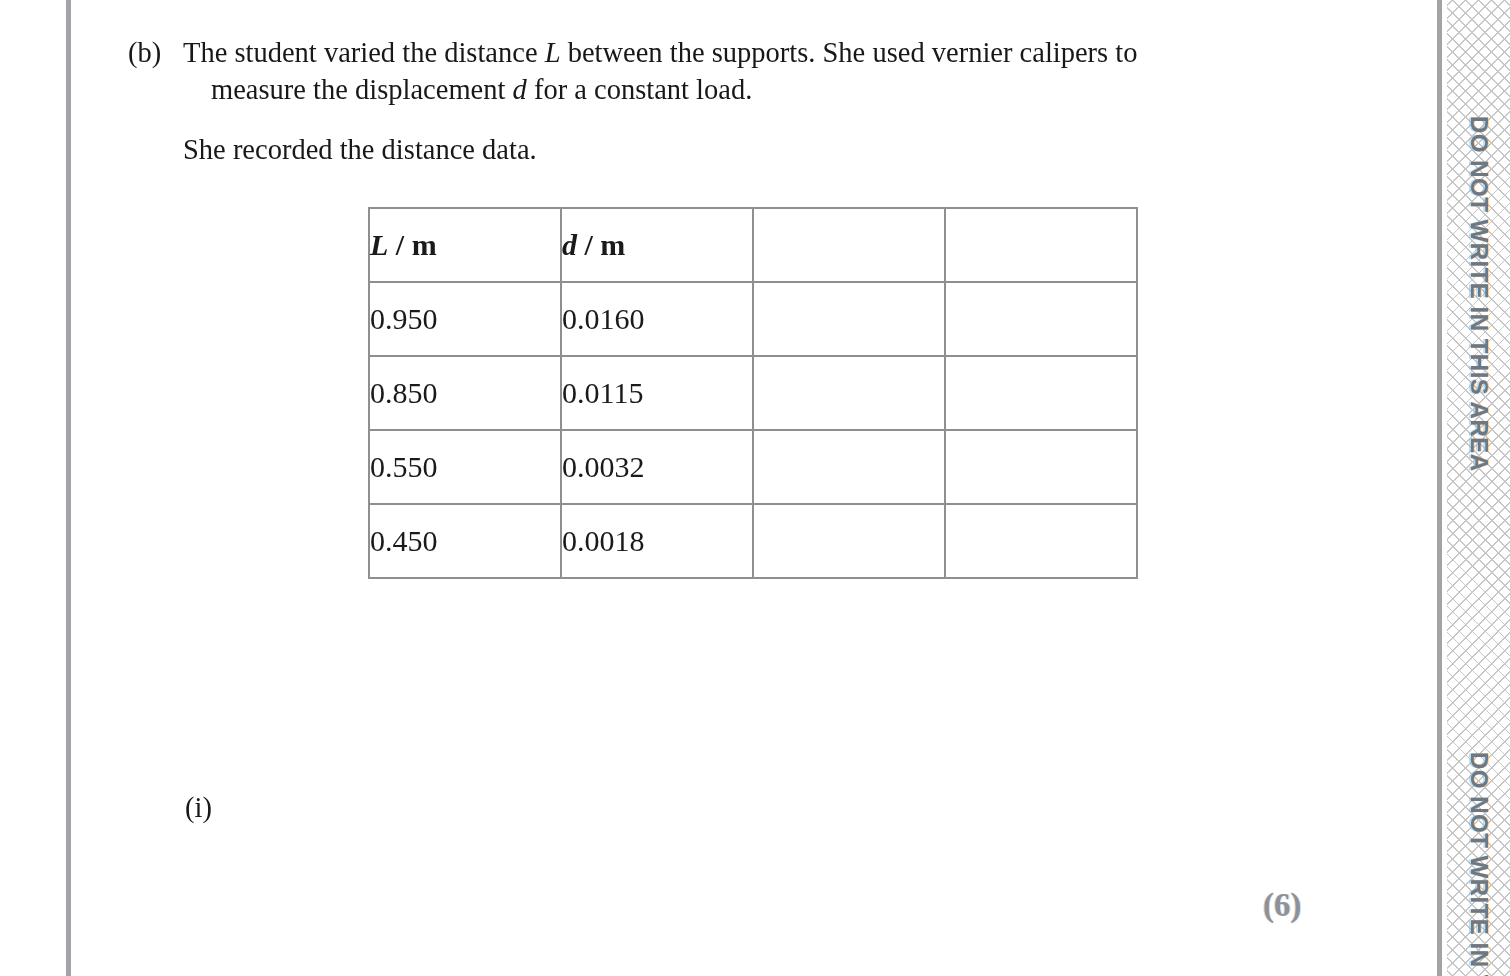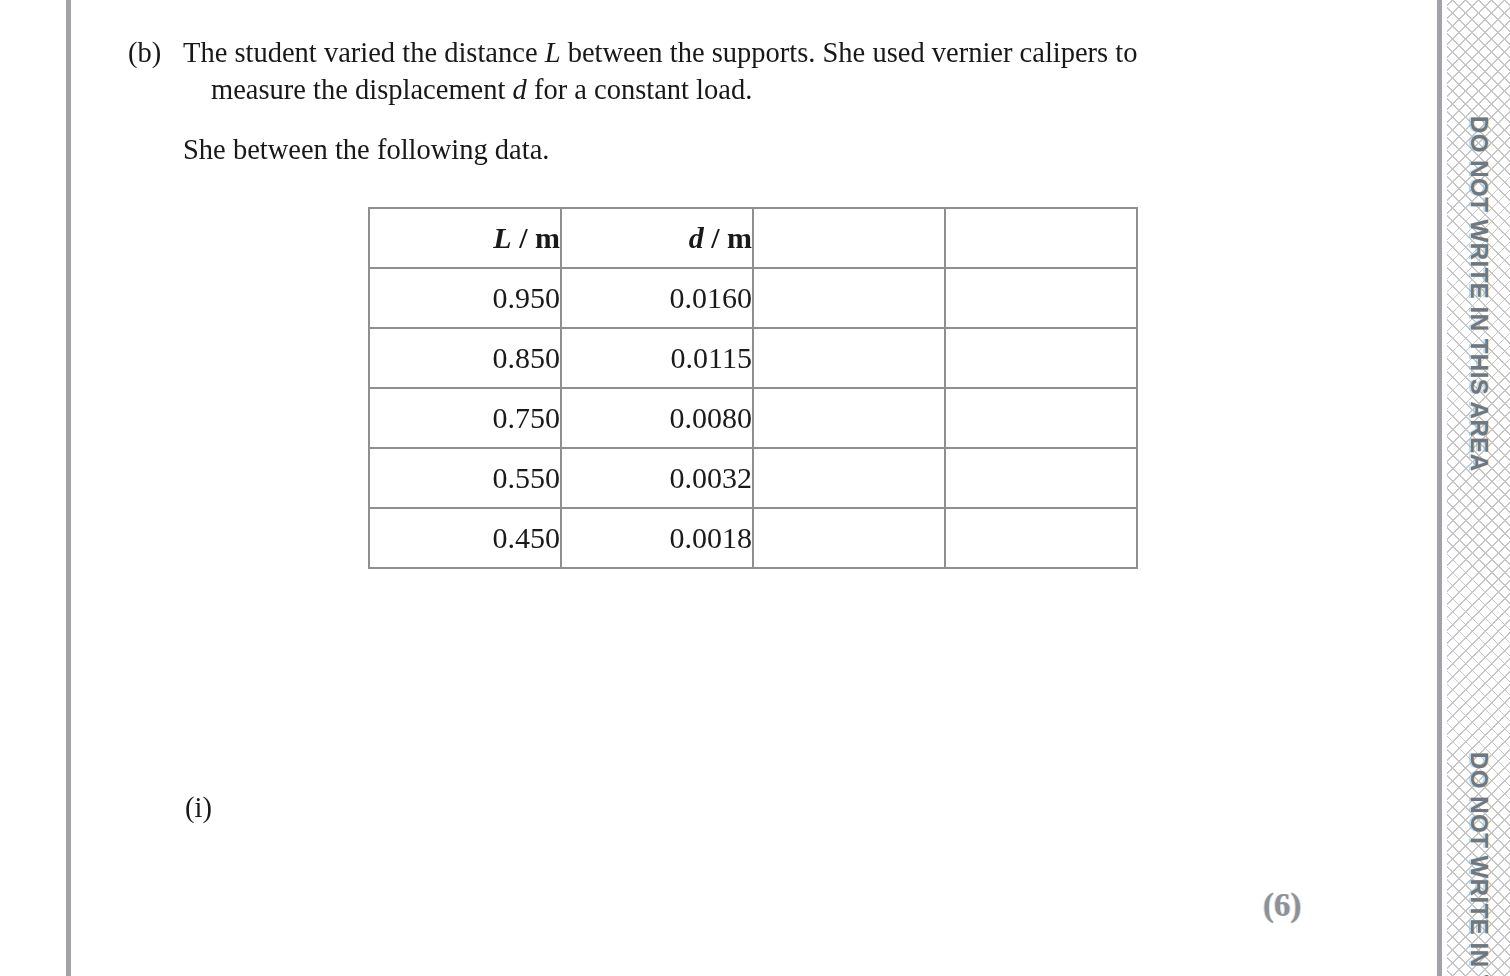--- a/index.html
+++ b/index.html
@@ -18,22 +18,22 @@
   .para-b .q-label { position:absolute; left:0; top:0; }
   .para-b .q-body  { position:absolute; left:55px; top:0; }
   .recorded-line { position:absolute; left:183px; top:131px; font-size:28.5px; line-height:37px; white-space:nowrap; }
 
   .var { font-style:italic; }
   .var-gap { margin-left:4px; }
 
   
   table.data-table { position:absolute; left:368px; top:207px; border-collapse:collapse; table-layout:fixed; width:768px; }
   table.data-table td, table.data-table th {
-    width:192px; height:60px; border:2px solid #8f8f93;
-    text-align:right; vertical-align:middle;
+    width:192px; height:74px; border:2px solid #8f8f93;
+    text-align:left; vertical-align:middle;
     font-size:30px; font-weight:normal; color:#1a1a1a;
     font-family:"Liberation Serif", serif;
   }
   table.data-table th { font-weight:bold; }
   table.data-table th .var { font-style:italic; }
 
   
   .part-i-line1 { position:absolute; top:789px; font-size:28.5px; line-height:37px; white-space:nowrap; }
   .part-i-label { left:185px; }
   .part-i-text  { left:235px; }
@@ -73,45 +73,39 @@
   <div class="rule rule-left"></div>
 
   <div class="para-b">
     <span class="q-label">(b)</span>
     <span class="q-body">
       <span style="display:block;"><span>The student varied the distance </span><span class="var">L</span><span> between the supports. She used vernier calipers to</span></span>
       <span style="display:block;margin-left:28px;"><span>measure the displacement </span><span class="var">d</span><span> for a constant load.</span></span>
     </span>
   </div>
 
-  <div class="recorded-line">She between the following data.</div>
+  <div class="recorded-line">She recorded the distance data.</div>
 
   <table class="data-table">
     <tbody>
         <tr>
       <th><span class="var">L</span><span> / m</span></th>
       <th><span class="var">d</span><span> / m</span></th>
       <th><span class="var"></span><span></span></th>
       <th><span class="var"></span><span></span></th>
     </tr>
     <tr>
       <td>0.950</td>
       <td>0.0160</td>
       <td></td>
       <td></td>
     </tr>
     <tr>
       <td>0.850</td>
       <td>0.0115</td>
-      <td></td>
-      <td></td>
-    </tr>
-    <tr>
-      <td>0.750</td>
-      <td>0.0080</td>
       <td></td>
       <td></td>
     </tr>
     <tr>
       <td>0.550</td>
       <td>0.0032</td>
       <td></td>
       <td></td>
     </tr>
     <tr>

